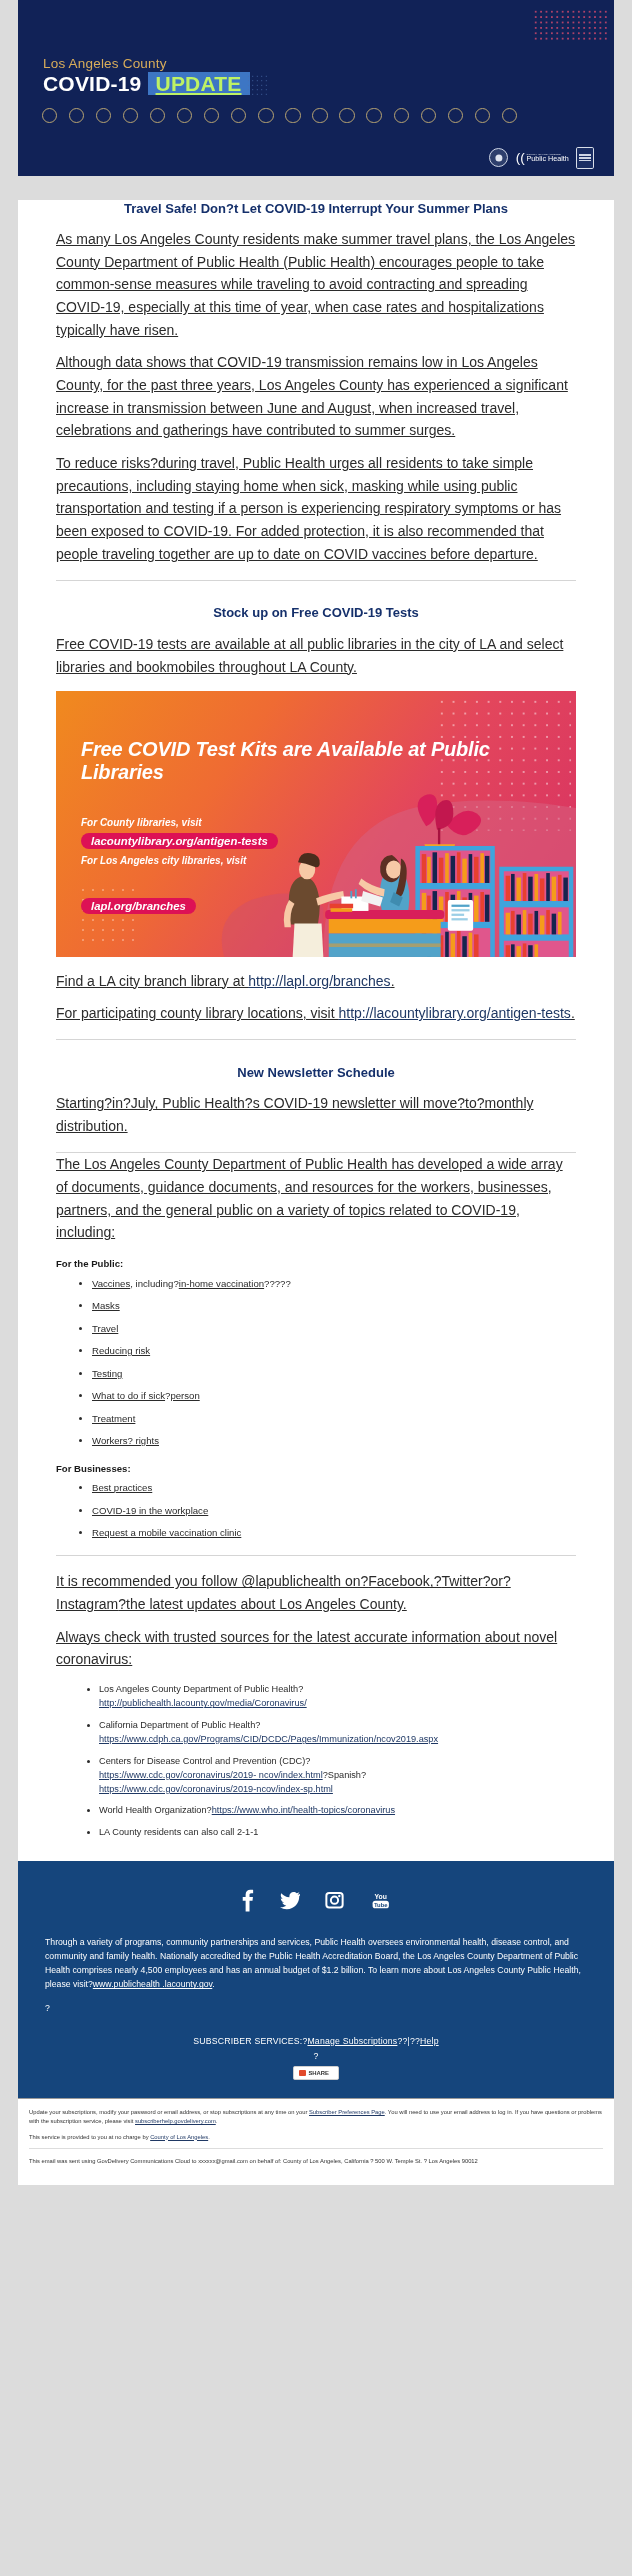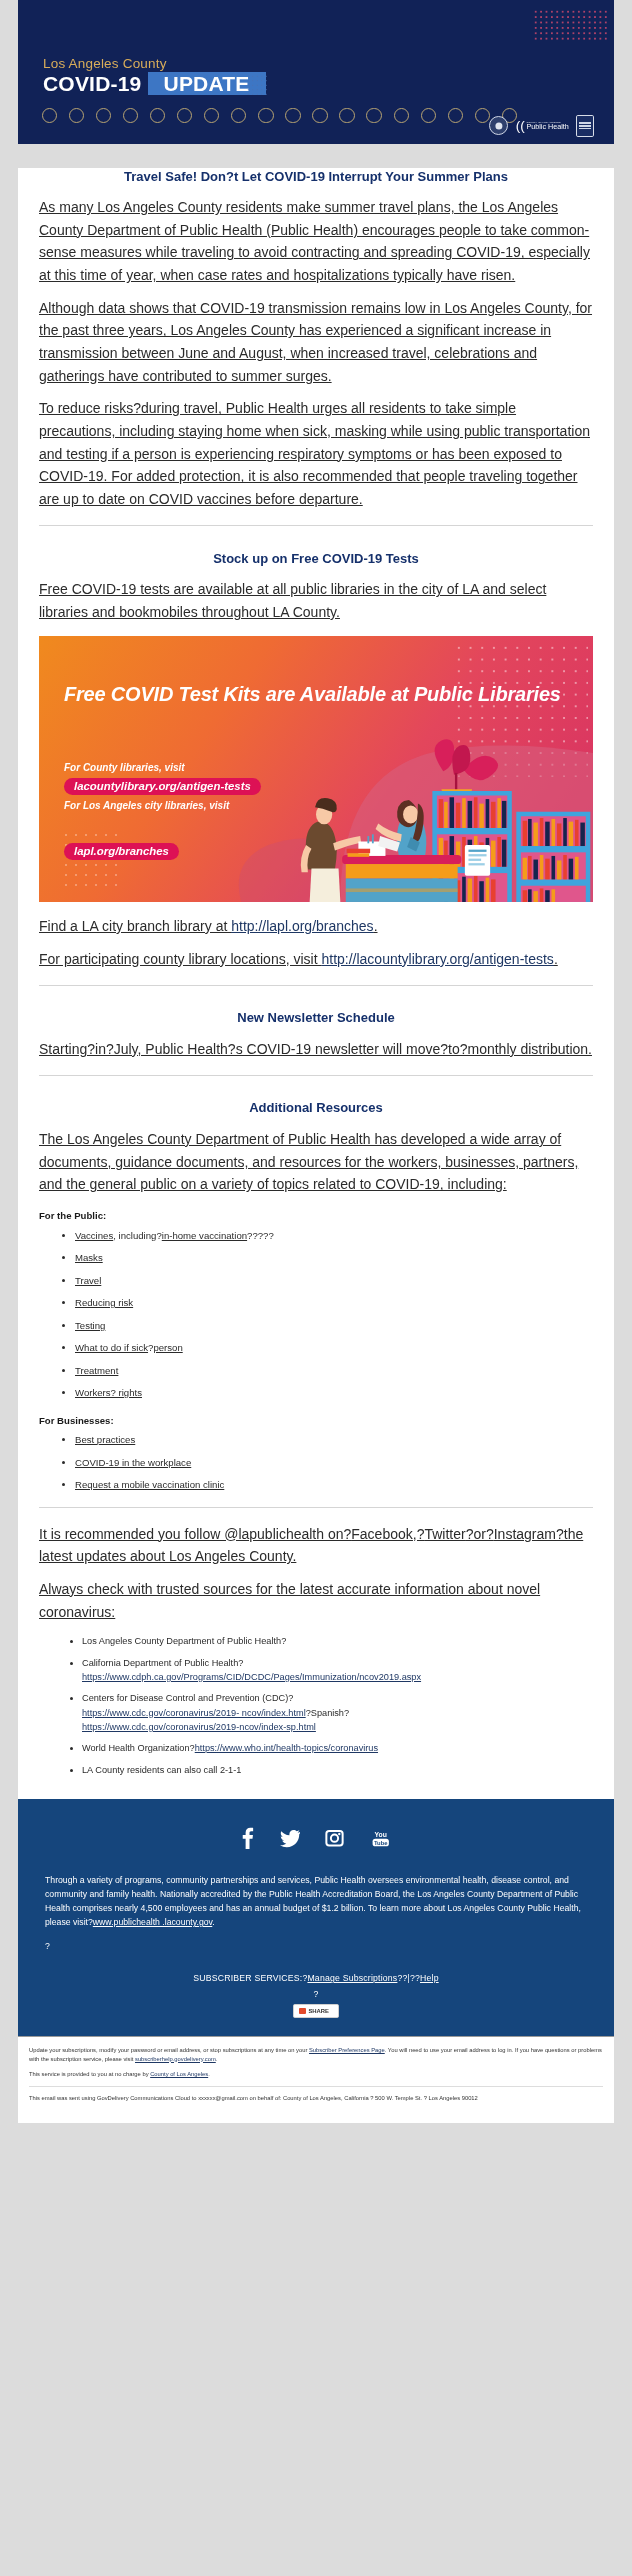--- a/index.html
+++ b/index.html
@@ -10,41 +10,41 @@
     font-family:"Liberation Sans", sans-serif;
     -webkit-font-smoothing:antialiased;
   }
   .page { width:632px; position:relative; }
 
   
   .hdr {
     margin:0 18px;
     background:#112257;
     position:relative;
-    height:144px;
+    height:176px;
     overflow:hidden;
   }
   .hdr-dots-tr {
     position:absolute; top:9px; right:7.2px;
     width:74px; height:33px;
     background-image:radial-gradient(#c9476b 0.8px, transparent 0.9px);
     background-size:5.4px 5.4px;
     opacity:.85;
   }
   .hdr-county {
     position:absolute; left:25px; top:56px;
     color:#d9ad5a; font-size:13.5px; letter-spacing:0.2px;
   }
   .hdr-title {
     position:absolute; left:25px; top:72px;
     font-size:21px; font-weight:bold; color:#ffffff;
     letter-spacing:0.2px; white-space:nowrap;
   }
   .hdr-title .hl {
-    background:#3d76c4; color:#ffffff; padding:0 16px;
+    background:#3d76c4; color:#bef264; padding:0 8px;text-decoration:underline;
   }
   .hdr-dots-mid {
     position:absolute; left:228px; top:74px;
     width:22px; height:23.5px;
     background-image:radial-gradient(#4a6fae 0.8px, transparent 0.9px);
     background-size:4.5px 4.5px;
   }
   .hdr-circles {
     position:absolute; left:23.5px; top:108px;
     display:flex; gap:11.7px;
@@ -87,21 +87,21 @@
     background:#1a2d63;
     display:flex; flex-direction:column; align-items:center;
     justify-content:center; gap:0.9px; padding:0.9px;
   }
   .badge3 span {
     display:block; width:11.7px; height:1.8px; background:#cfd6e6;
   }
 
   
   .card { margin:0 18px; background:#fff; padding:0 0 14.5px; }
-  .inner { padding:0 21px; }
+  .inner { padding:0 38px; }
 
   h2.sec {
     color:#15306b; font-size:13px; font-weight:bold;
     text-align:center; margin:23.5px 0 11px; line-height:1.35;
   }
   p.body {
     color:#2b2b2b; font-size:14px; line-height:1.62;
     margin:0 0 10px;
     text-decoration:underline;
   }
@@ -425,21 +425,20 @@
       <p class="body"><span>Find a LA city branch library at </span><a class="lnk" href="#">http://lapl.org/branches</a><span>.</span></p>
       <p class="body"><span>For participating county library locations, visit </span><a class="lnk" href="#">http://lacountylibrary.org/antigen-tests</a><span>.</span></p>
 
       <hr class="hr">
 
       <h2 class="sec">New Newsletter Schedule</h2>
       <p class="body">Starting?in?July, Public Health?s COVID-19 newsletter will move?to?monthly distribution.</p>
 
       <hr class="hr">
 
-      <h2 class="sec">Additional Resources</h2>
       <p class="body">The Los Angeles County Department of Public Health has developed a wide array of documents, guidance documents, and resources for the workers, businesses, partners, and the general public on a variety of topics related to COVID-19, including:</p>
 
       <p class="subhead">For the Public:</p>
       <ul class="bul">
         <li><a class="lnk plain" href="#">Vaccines</a><span>, including?</span><a class="lnk plain" href="#">in-home vaccination</a><span>?????</span></li>
         <li><a class="lnk plain" href="#">Masks</a></li>
         <li><a class="lnk plain" href="#">Travel</a></li>
         <li><a class="lnk plain" href="#">Reducing risk</a></li>
         <li><a class="lnk plain" href="#">Testing</a></li>
         <li><a class="lnk plain" href="#">What to do if sick</a><span>?</span><a class="lnk plain" href="#">person</a></li>
@@ -455,20 +454,21 @@
       </ul>
 
       <hr class="hr">
 
       <p class="body" style="margin-top:14.5px"><span>It is recommended you follow @lapublichealth on?</span><a class="lnk plain" href="#">Facebook</a><span>,?</span><a class="lnk plain" href="#">Twitter</a><span>?or?</span><a class="lnk plain" href="#">Instagram</a><span>?the latest updates about Los Angeles County.</span></p>
 
       <p class="body">Always check with trusted sources for the latest accurate information about novel coronavirus:</p>
       <ul class="src">
         <li>
           <span>Los Angeles County Department of Public Health?</span>
+          <a class="lnk u" href="#">http://publichealth.lacounty.gov/media/Coronavirus/</a>
         </li>
         <li>
           <span>California Department of Public Health?</span>
           <a class="lnk u" href="#">https://www.cdph.ca.gov/Programs/CID/DCDC/Pages/Immunization/ncov2019.aspx</a>
         </li>
         <li>
           <span>Centers for Disease Control and Prevention (CDC)?</span>
           <span class="u"><a class="lnk" href="#">https://www.cdc.gov/coronavirus/2019- ncov/index.html</a><span>?Spanish?</span></span>
           <a class="lnk u" href="#">https://www.cdc.gov/coronavirus/2019-ncov/index-sp.html</a>
         </li>

